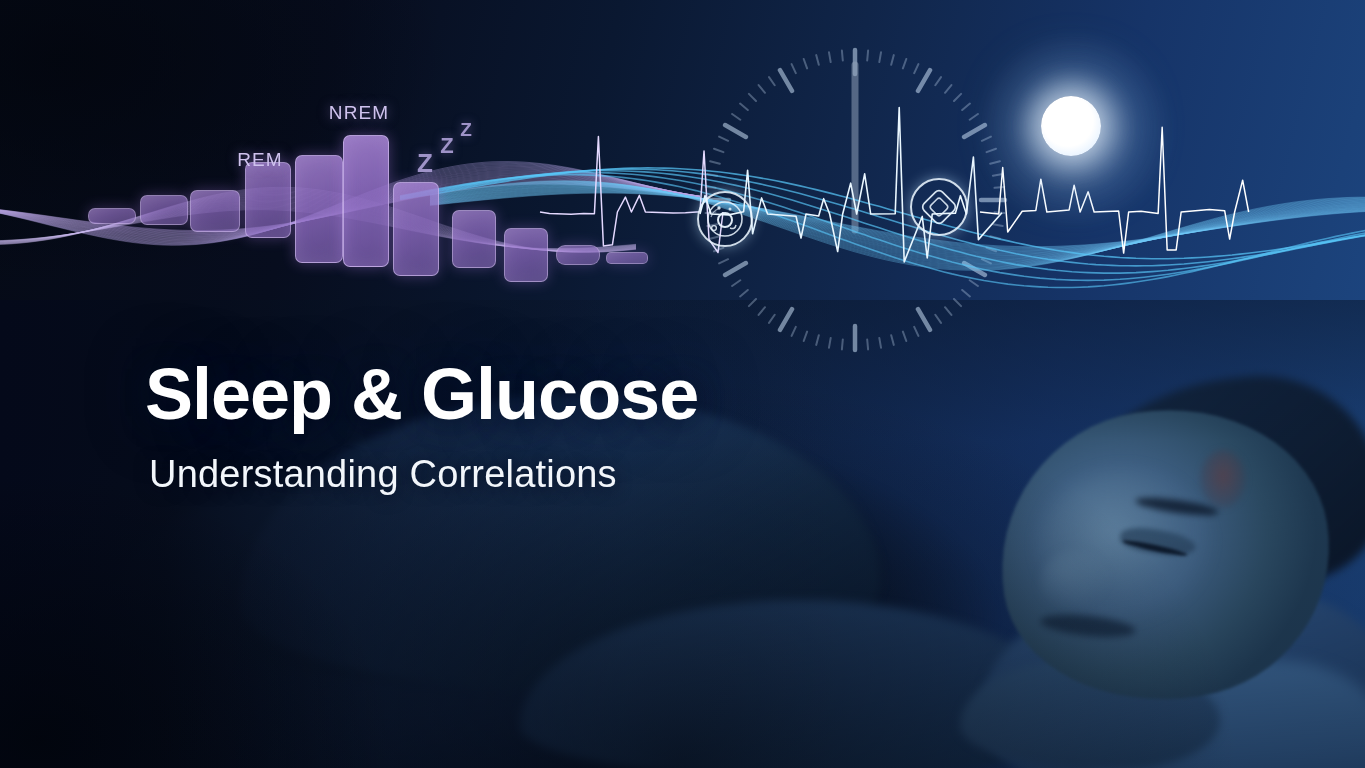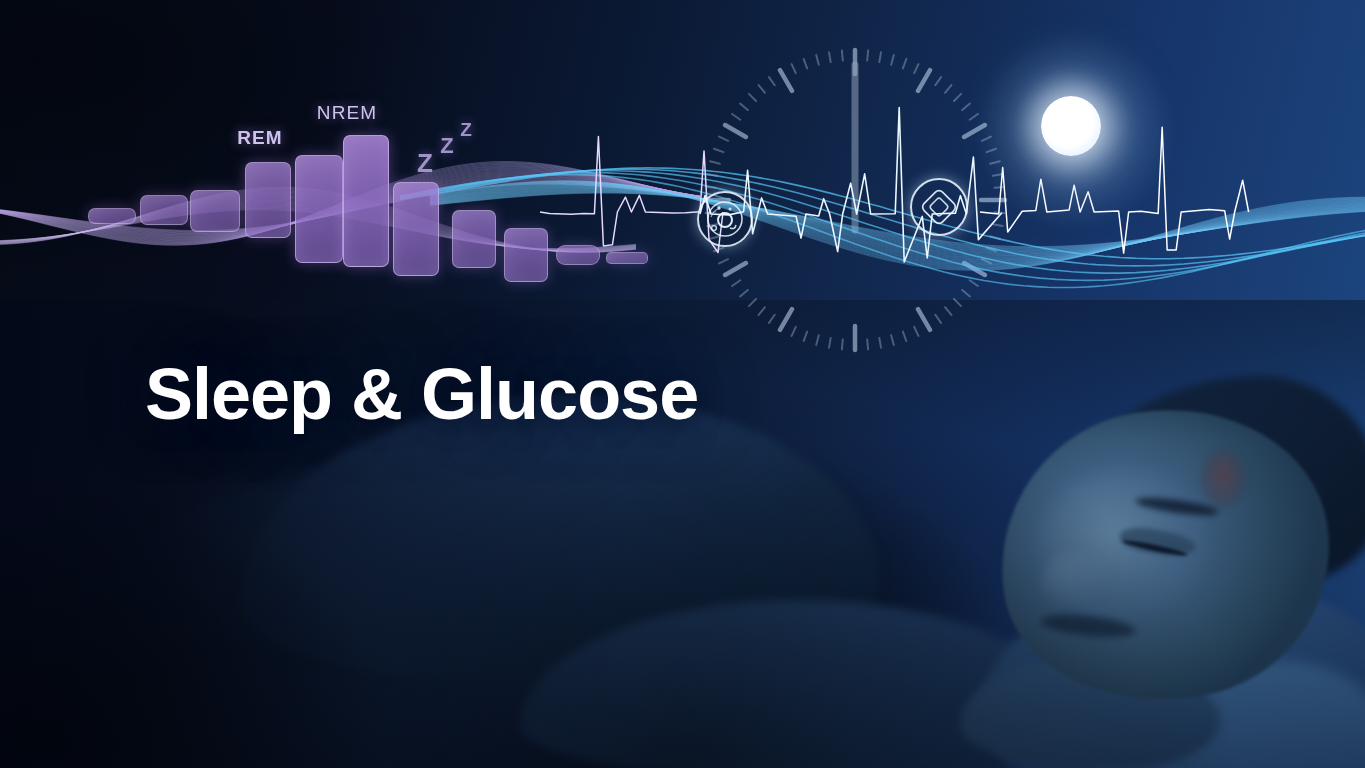--- a/index.html
+++ b/index.html
@@ -464,22 +464,22 @@
         <div class="bar" style="left: 295px; top: 155px; width: 46px; height: 106px; opacity: 0.92;"></div>
         <div class="bar" style="left: 343px; top: 135px; width: 44px; height: 130px; opacity: 0.97;"></div>
         <div class="bar" style="left: 393px; top: 182px; width: 44px; height: 92px; opacity: 0.9;"></div>
         <div class="bar" style="left: 452px; top: 210px; width: 42px; height: 56px; opacity: 0.83;"></div>
         <div class="bar" style="left: 504px; top: 228px; width: 42px; height: 52px; opacity: 0.82;"></div>
         <div class="bar" style="left: 556px; top: 245px; width: 42px; height: 18px; border-radius: 9px; opacity: 0.75;"></div>
         <div class="bar" style="left: 606px; top: 252px; width: 40px; height: 10px; border-radius: 5px; opacity: 0.74;"></div>
       </div>
 
     <div id="label-group">
-        <div class="wave-label" style="left: 260px; top: 138px; transform: translate(-50%, -50%); font-weight: bold;">REM</div>
-        <div class="wave-label" style="left: 347px; top: 113px; transform: translate(-50%, -50%);">NREM</div>
+        <div class="wave-label" style="left: 260px; top: 160px; transform: translate(-50%, -50%);">REM</div>
+        <div class="wave-label" style="left: 359px; top: 113px; transform: translate(-50%, -50%);">NREM</div>
       </div>
     <div id="zzz-group">
         <div class="zzz" style="left: 425px; top: 163px; font-size: 26px; transform: translate(-50%, -50%);">Z</div>
         <div class="zzz" style="left: 447px; top: 146px; font-size: 22px; transform: translate(-50%, -50%);">Z</div>
         <div class="zzz" style="left: 466px; top: 130px; font-size: 19px; transform: translate(-50%, -50%);">Z</div>
       </div>
 
     <svg class="glyph-circle" id="icon-circadian" style="left:697px;top:191px;width:52px;height:52px;" viewBox="0 0 52 52">
       <circle cx="26" cy="26" r="17" fill="none" stroke="rgba(235,246,255,.85)" stroke-width="1.6"></circle>
       <circle cx="26" cy="27" r="7" fill="none" stroke="rgba(235,246,255,.95)" stroke-width="2"></circle>
@@ -492,15 +492,16 @@
 
     <svg class="glyph-circle" id="icon-diamond" style="left:910px;top:178px;width:54px;height:54px;" viewBox="0 0 54 54">
       <rect x="14" y="14" width="26" height="26" rx="5" transform="rotate(45 27 27)" fill="none" stroke="rgba(235,246,255,.9)" stroke-width="1.7"></rect>
       <rect x="20" y="20" width="14" height="14" rx="3" transform="rotate(45 27 27)" fill="none" stroke="rgba(235,246,255,.85)" stroke-width="1.5"></rect>
     </svg>
 
   </div>
 
   <div id="text-block">
     <h1 id="main-title">Sleep &amp; Glucose</h1>
+    <div id="sub-title">Understanding Correlations</div>
   </div>
 
 </div>
 
 </body></html>

